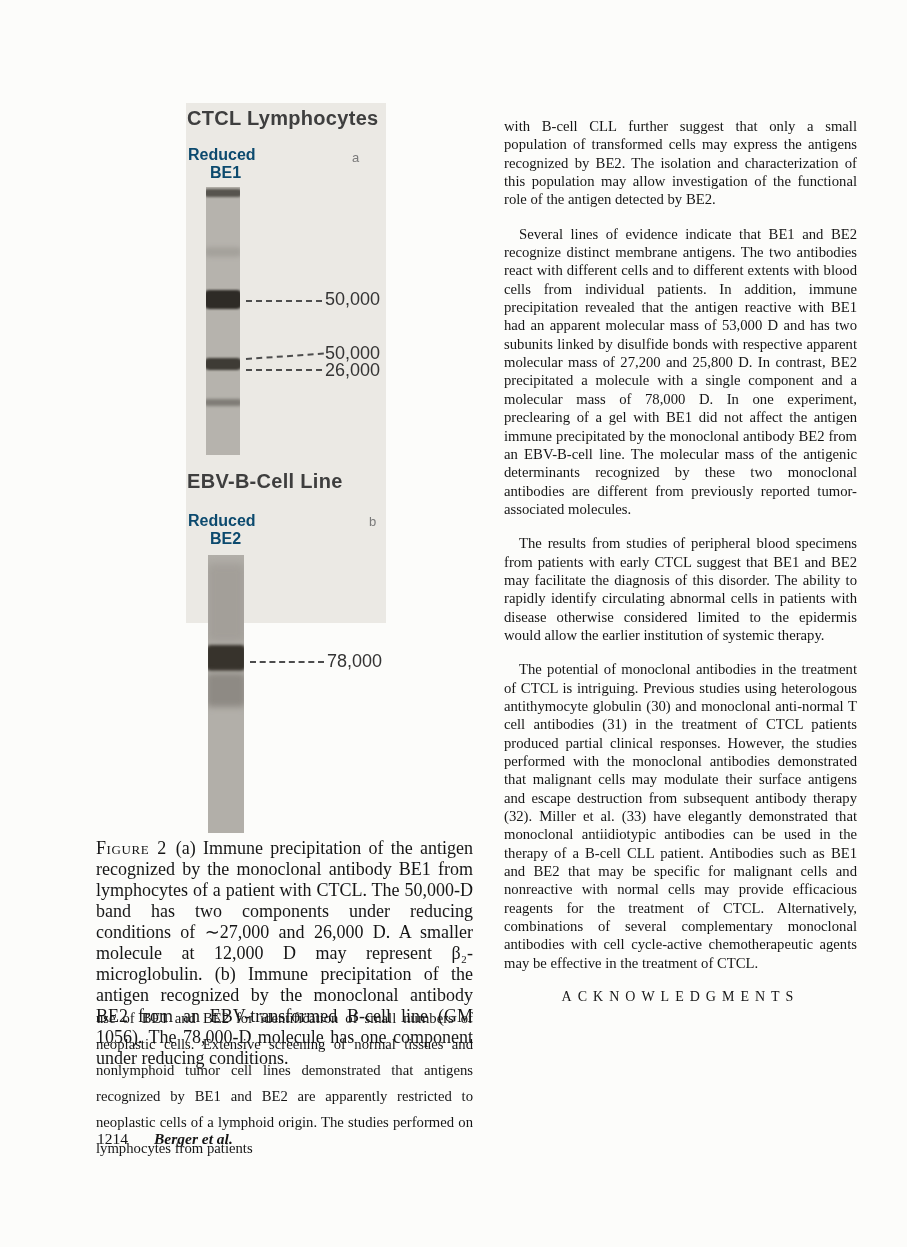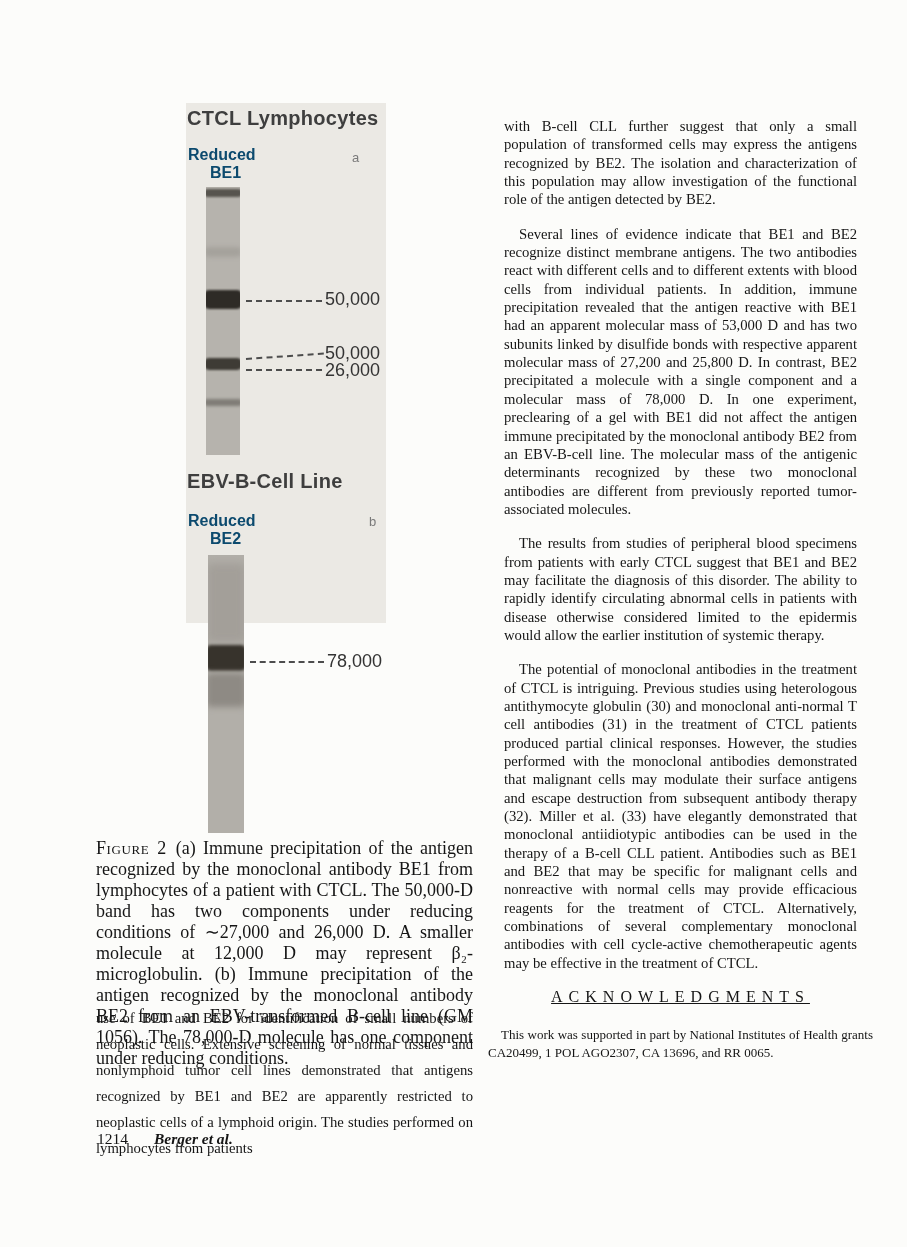--- a/index.html
+++ b/index.html
@@ -62,22 +62,22 @@
   .footer { position:absolute; left:97px; top:1130px; font-size:15.5px; }
   .footer .authors { font-style:italic; font-weight:bold; margin-left:26px; }
 
   .right-col {
     position:absolute; left:488px; top:101px; width:385px;
     font-size:14.7px; line-height:18.35px;
   }
   .right-col p { margin:16px; text-align:justify; }
   .right-col p.indent { text-indent:15px; }
   .ack-heading {
-    text-align:center; letter-spacing:6px; font-size:16px;
-    font-weight:normal; margin:10px 0 20px 0;text-decoration:underline;
+    text-align:center; letter-spacing:6px; font-size:14px;
+    font-weight:normal; margin:10px 0 13px 0;
   }
   .ack p { margin:0; text-align:justify; font-size:13px; line-height:17.7px; }
   .ack p.indent { text-indent:13px; }
 </style>
 </head>
 <body>
 
 <div class="figure-photo">
 
   <div class="gel-title" style="top:4px;">CTCL Lymphocytes</div>
@@ -129,15 +129,14 @@
 
 <div class="right-col">
   <p>with B-cell CLL further suggest that only a small population of transformed cells may express the antigens recognized by BE2. The isolation and characterization of this population may allow investigation of the functional role of the antigen detected by BE2.</p>
   <p class="indent">Several lines of evidence indicate that BE1 and BE2 recognize distinct membrane antigens. The two antibodies react with different cells and to different extents with blood cells from individual patients. In addition, immune precipitation revealed that the antigen reactive with BE1 had an apparent molecular mass of 53,000 D and has two subunits linked by disulfide bonds with respective apparent molecular mass of 27,200 and 25,800 D. In contrast, BE2 precipitated a molecule with a single component and a molecular mass of 78,000 D. In one experiment, preclearing of a gel with BE1 did not affect the antigen immune precipitated by the monoclonal antibody BE2 from an EBV-B-cell line. The molecular mass of the antigenic determinants recognized by these two monoclonal antibodies are different from previously reported tumor-associated molecules.</p>
   <p class="indent">The results from studies of peripheral blood specimens from patients with early CTCL suggest that BE1 and BE2 may facilitate the diagnosis of this disorder. The ability to rapidly identify circulating abnormal cells in patients with disease otherwise considered limited to the epidermis would allow the earlier institution of systemic therapy.</p>
   <p class="indent">The potential of monoclonal antibodies in the treatment of CTCL is intriguing. Previous studies using heterologous antithymocyte globulin (30) and monoclonal anti-normal T cell antibodies (31) in the treatment of CTCL patients produced partial clinical responses. However, the studies performed with the monoclonal antibodies demonstrated that malignant cells may modulate their surface antigens and escape destruction from subsequent antibody therapy (32). Miller et al. (33) have elegantly demonstrated that monoclonal antiidiotypic antibodies can be used in the therapy of a B-cell CLL patient. Antibodies such as BE1 and BE2 that may be specific for malignant cells and nonreactive with normal cells may provide efficacious reagents for the treatment of CTCL. Alternatively, combinations of several complementary monoclonal antibodies with cell cycle-active chemotherapeutic agents may be effective in the treatment of CTCL.</p>
 
   <h2 class="ack-heading">ACKNOWLEDGMENTS</h2>
 
   <div class="ack">
-    <p class="indent">This work was supported in part by National Institutes of Health grants CA20499, 1 POL AGO2307, CA 13696, and RR 0065.</p>
   </div>
 </div>
 
 </body></html>

